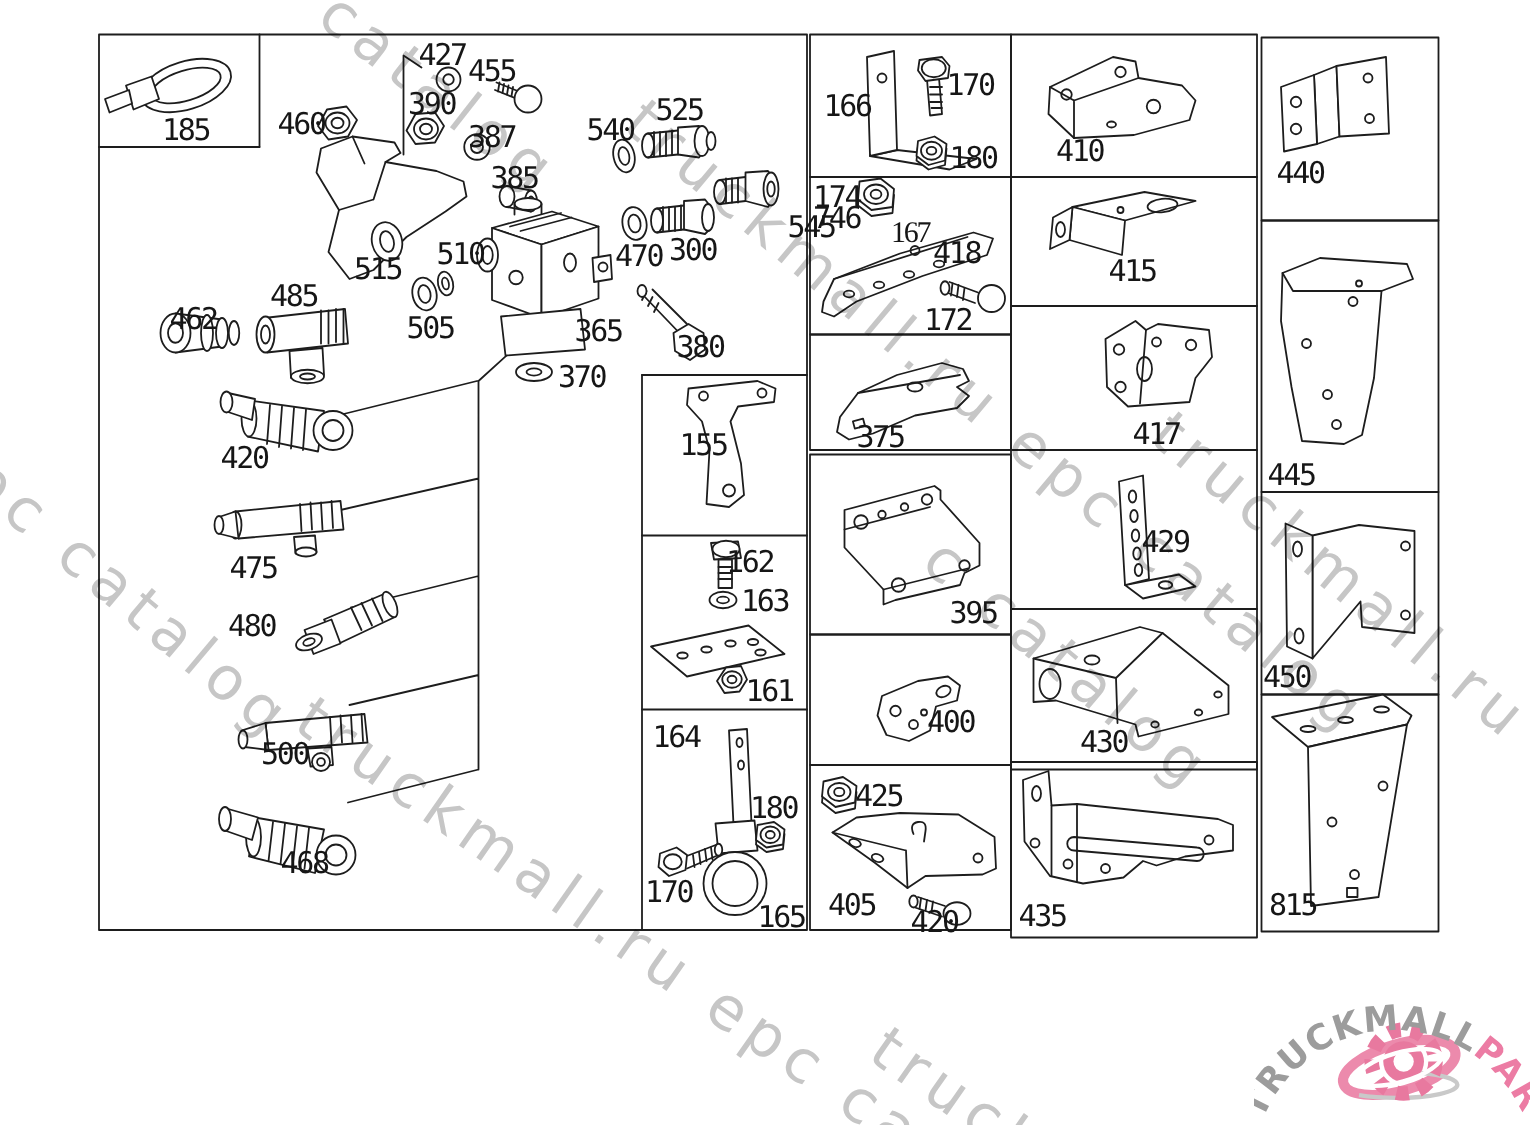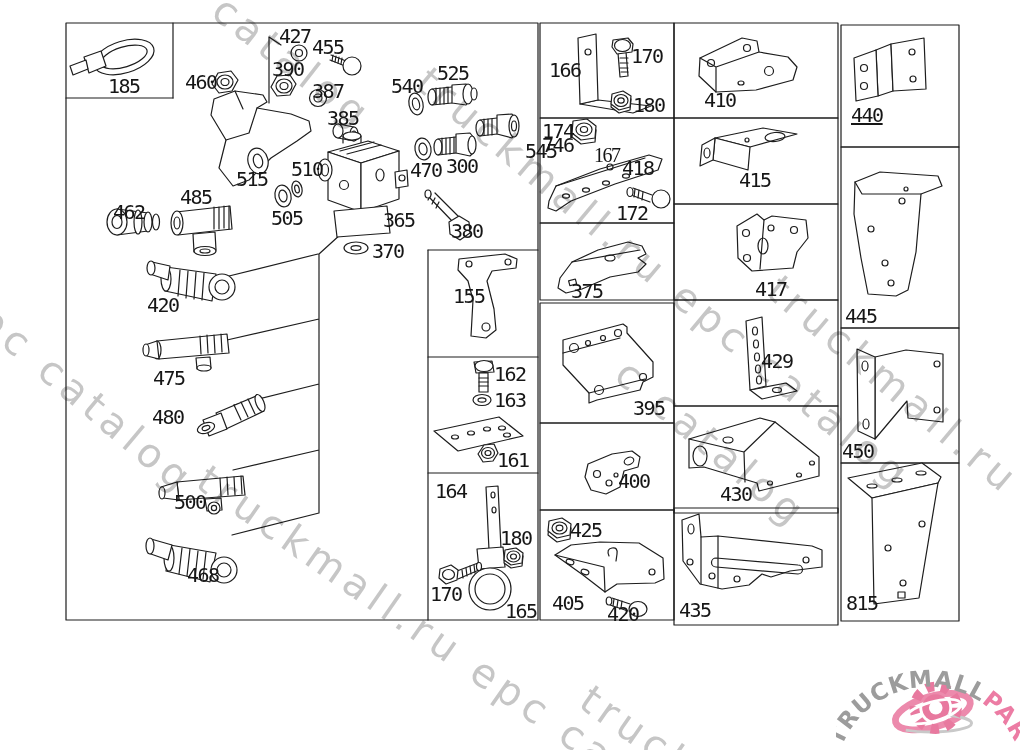--- a/index.html
+++ b/index.html
@@ -483,32 +483,32 @@
       <span class="part-label" style="left: 113px; top: 202px;">462</span>
       <span class="part-label" style="left: 383px; top: 210px;">365</span>
       <span class="part-label" style="left: 451px; top: 221px;">380</span>
       <span class="part-label" style="left: 372px; top: 241px;">370</span>
       <span class="part-label" style="left: 147px; top: 295px;">420</span>
       <span class="part-label" style="left: 153px; top: 368px;">475</span>
       <span class="part-label" style="left: 152px; top: 407px;">480</span>
       <span class="part-label" style="left: 157px; top: 492px; margin-left: 17px;">500</span>
       <span class="part-label" style="left: 187px; top: 565px;">468</span>
       <span class="part-label" style="left: 453px; top: 286px;">155</span>
-      <span class="part-label" style="left: 494px; top: 364px;">162</span>
+      <span class="part-label" style="left: 484px; top: 364px;">162</span>
       <span class="part-label" style="left: 494px; top: 390px;">163</span>
       <span class="part-label" style="left: 435px; top: 445px; margin-top: 36px;">164</span>
       <span class="part-label" style="left: 497px; top: 450px;">161</span>
       <span class="part-label" style="left: 500px; top: 528px;">180</span>
       <span class="part-label" style="left: 430px; top: 584px;">170</span>
       <span class="part-label" style="left: 505px; top: 601px;">165</span>
       <span class="part-label" style="left: 549px; top: 60px;">166</span>
       <span class="part-label" style="left: 631px; top: 46px;">170</span>
       <span class="part-label" style="left: 633px; top: 95px;">180</span>
       <span class="part-label" style="left: 704px; top: 90px;">410</span>
-      <span class="part-label" style="left: 851px; top: 105px; text-decoration: underline;">440</span>
+      <span class="part-label" style="left: 851px; top: 105px;">440</span>
       <span class="part-label" style="left: 542px; top: 121px;">174</span>
       <span class="part-label" style="left: 542px; top: 135px;">746</span>
       <span class="part-label" style="left: 594px; top: 145px; font-family: Liberation Serif, serif;">167</span>
       <span class="part-label" style="left: 622px; top: 158px;">418</span>
       <span class="part-label" style="left: 616px; top: 203px;">172</span>
       <span class="part-label" style="left: 739px; top: 170px;">415</span>
       <span class="part-label" style="left: 571px; top: 281px;">375</span>
       <span class="part-label" style="left: 755px; top: 279px;">417</span>
       <span class="part-label" style="left: 845px; top: 306px;">445</span>
       <span class="part-label" style="left: 633px; top: 398px;">395</span>

